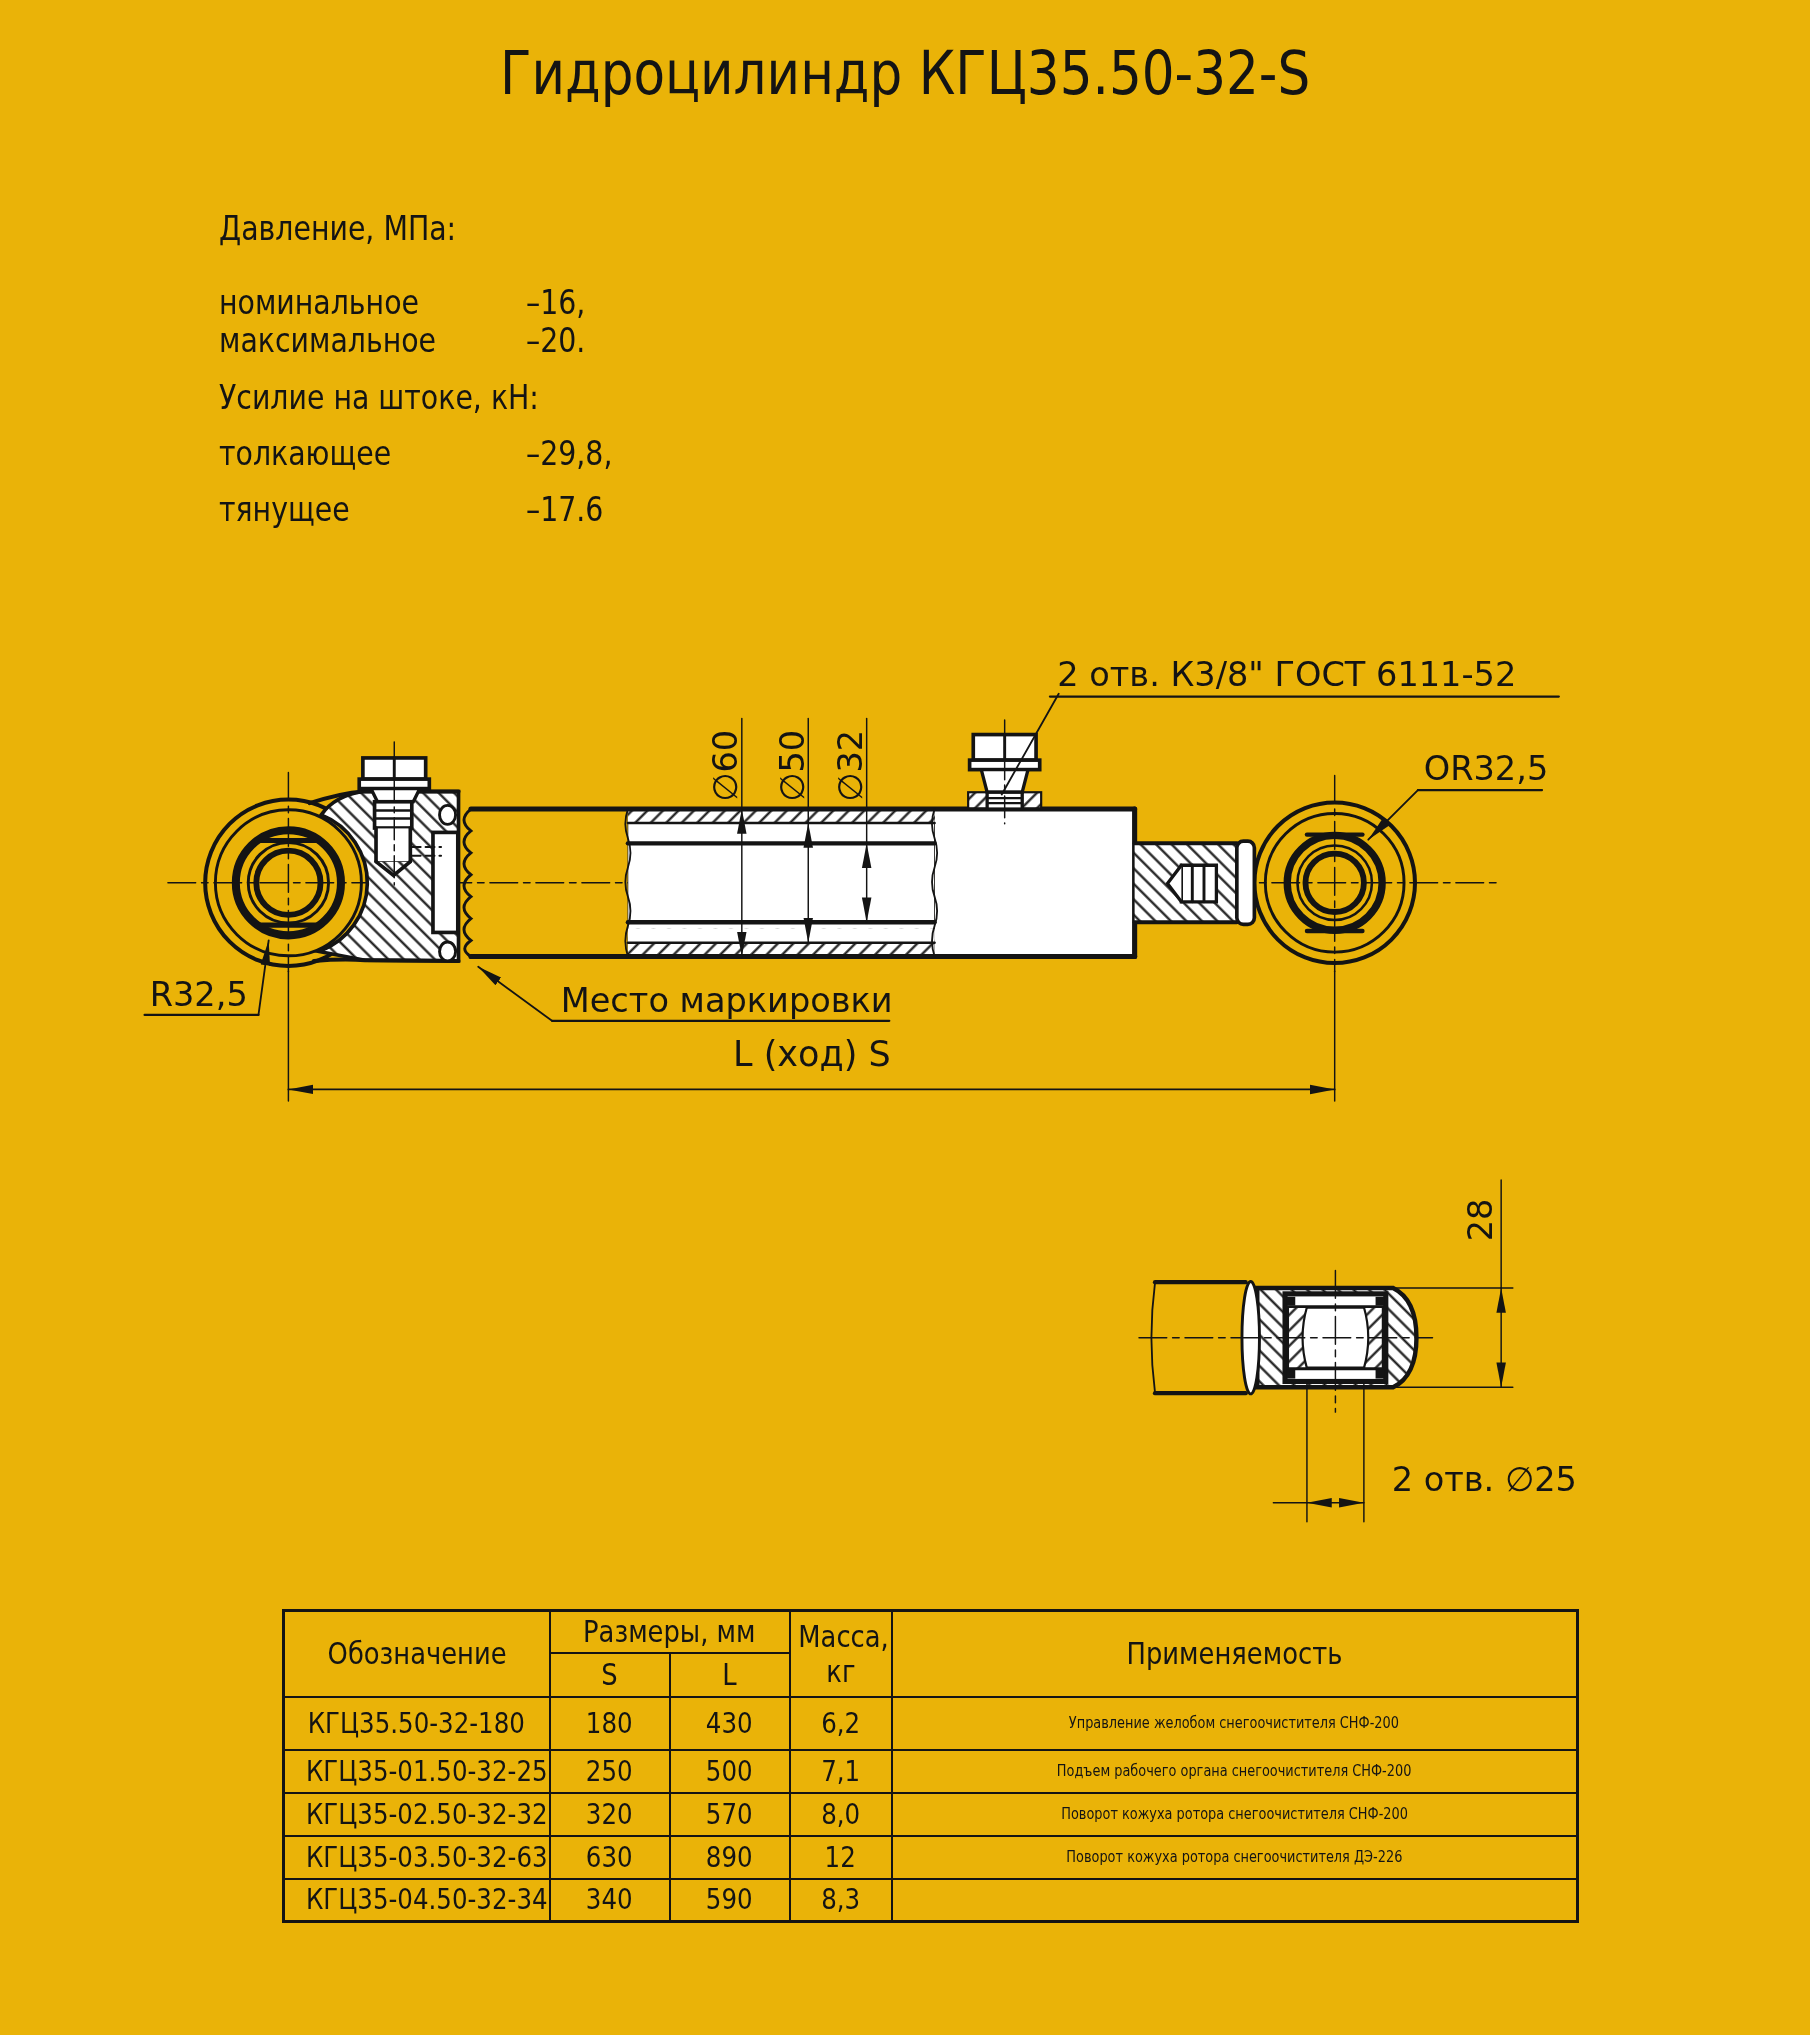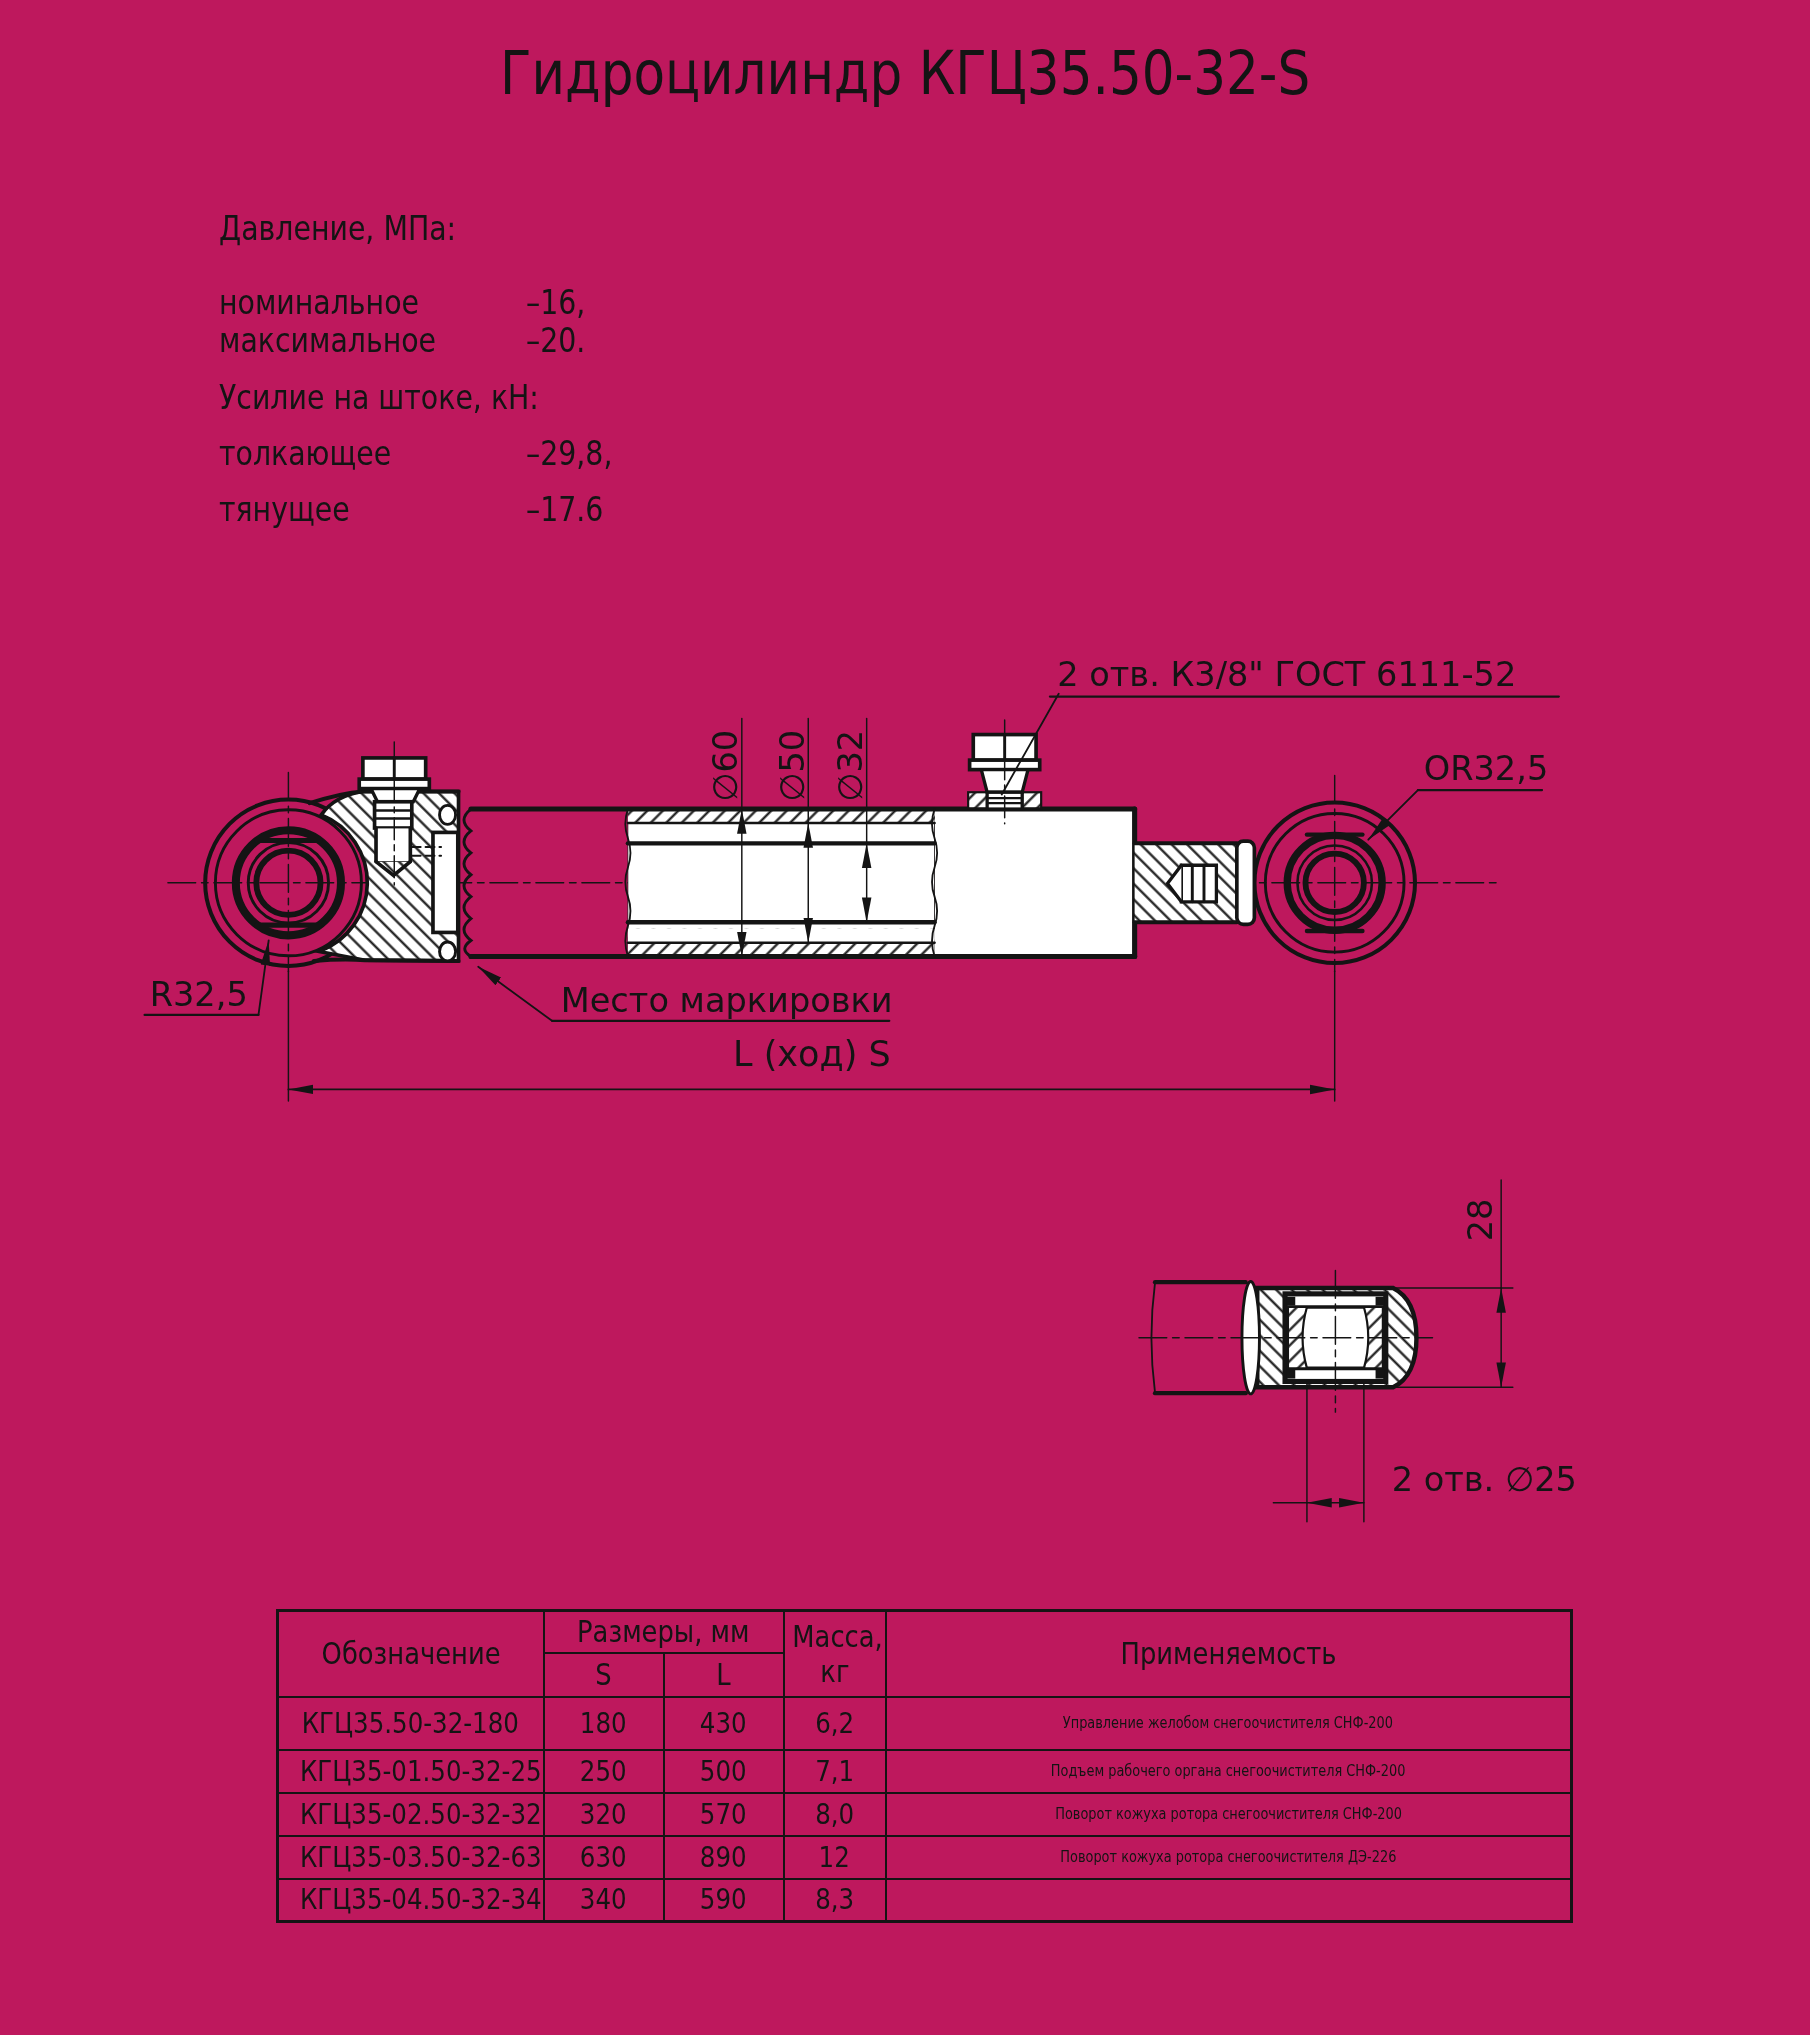--- a/index.html
+++ b/index.html
@@ -1,25 +1,25 @@
 <!DOCTYPE html>
 <html style="font-size:11.7px"><head>
 <meta charset="utf-8">
 <style>
   html,body{margin:0;padding:0;background:#888;}
-  #canvas{position:relative;width:1810px;height:2035px;background:#be185d;overflow:hidden;
+  #canvas{position:relative;width:1810px;height:2035px;background:#eab308;overflow:hidden;
           font-family:"DejaVu Sans","Liberation Sans",sans-serif;color:#141414;}
   .cnd{display:inline-block;transform:scaleX(0.86);transform-origin:0 50%;white-space:nowrap;}
   .cndc{display:inline-block;transform:scaleX(0.86);transform-origin:50% 50%;white-space:nowrap;}
   #title{position:absolute;left:0;top:38px;width:1810px;text-align:center;font-size:60px;letter-spacing:0px;}
   .specrow{position:absolute;left:219px;width:657px;height:51px;font-size:33px;text-decoration:underline;}
   .specrow .val{position:absolute;left:307px;top:0;}
   #marking{position:absolute;left:885px;top:210px;font-size:33px;}
   #dwg{position:absolute;left:0;top:0;}
-  table.gost{position:absolute;left:276px;top:1609px;width:1296px;border-collapse:collapse;table-layout:fixed;
+  table.gost{position:absolute;left:282px;top:1609px;width:1296px;border-collapse:collapse;table-layout:fixed;
              border:3.7px solid #141414;}
   table.gost td,table.gost th{border:2.2px solid #141414;text-align:center;vertical-align:middle;
              font-weight:normal;padding:0;overflow:hidden;}
   th.h1{font-size:30px;} td.c1{font-size:28.5px;} td.capp{font-size:15px;}
 </style>
 </head>
 <body>
 
 <div id="canvas">
 

